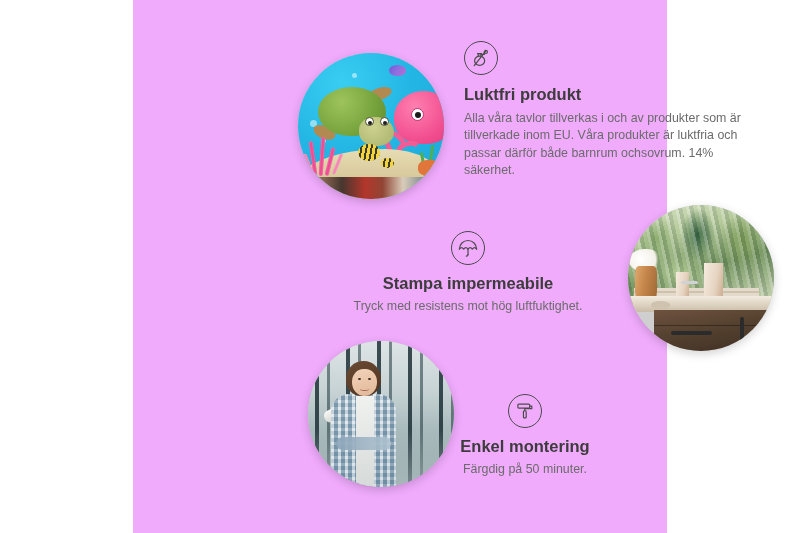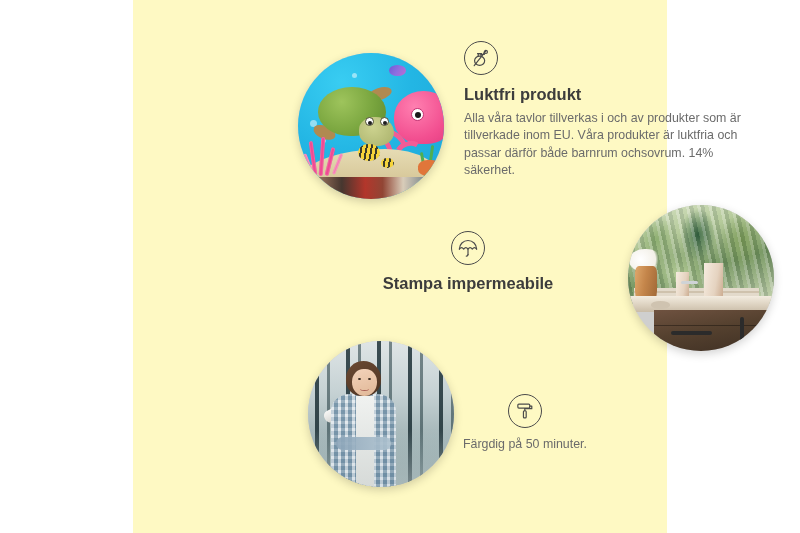--- a/index.html
+++ b/index.html
@@ -24,21 +24,21 @@
     background: #ffffff;
   }
 
   
   .panel {
     position: absolute;
     left: 133px;
     top: 0;
     width: 534px;
     height: 533px;
-    background: #fef9c3;
+    background: #f0abfc;
   }
 
   
   .photo {
     position: absolute;
     border-radius: 50%;
     overflow: hidden;
     box-shadow: 0 3px 10px rgba(0,0,0,0.18);
     background: #cfcfcf;
   }
@@ -382,20 +382,21 @@
     <div class="feature" id="feature-waterproof">
       <div class="icon-ring">
         <svg width="22" height="22" viewBox="0 0 24 24" fill="none" stroke="#4b4b4b" stroke-width="1.3" stroke-linecap="round" stroke-linejoin="round">
           <path d="M2.6 13.2a9.4 9.4 0 0 1 18.8 0"></path>
           <path d="M2.6 13.2c1.6-2.2 3.1-2.2 4.7 0 1.6-2.2 3.1-2.2 4.7 0 1.6-2.2 3.1-2.2 4.7 0 1.6-2.2 3.1-2.2 4.7 0"></path>
           <path d="M12 13.2v6.1"></path>
           <path d="M12 19.3a1.8 1.8 0 0 1-1.9 1.5"></path>
         </svg>
       </div>
       <div class="f-title">Stampa impermeabile</div>
+      <div class="f-desc">Tryck med resistens mot hög luftfuktighet.</div>
     </div>
 
     <div class="photo" id="photo-bathroom">
       <div class="fill">
         <div class="bath-wall"></div>
         <div class="bath-splash"></div>
         <div class="flowers"></div>
         <div class="vase"></div>
         <div class="soap s2"></div>
         <div class="soap"></div>
@@ -428,17 +429,18 @@
 
     <div class="feature" id="feature-mounting">
       <div class="icon-ring">
         <svg width="22" height="22" viewBox="0 0 24 24" fill="none" stroke="#4b4b4b" stroke-width="1.3" stroke-linecap="round" stroke-linejoin="round">
           <rect x="4.2" y="4.4" width="13" height="4.4" rx="1.1"></rect>
           <path d="M17.2 6.6h2.2v2.9h-7.6"></path>
           <path d="M11.8 9.5v2.2"></path>
           <rect x="10.3" y="11.7" width="3" height="7.9" rx="1"></rect>
         </svg>
       </div>
+      <div class="f-title">Enkel montering</div>
       <div class="f-desc">Färgdig på 50 minuter.</div>
     </div>
 
   </div>
 </div>
 
 </body></html>

